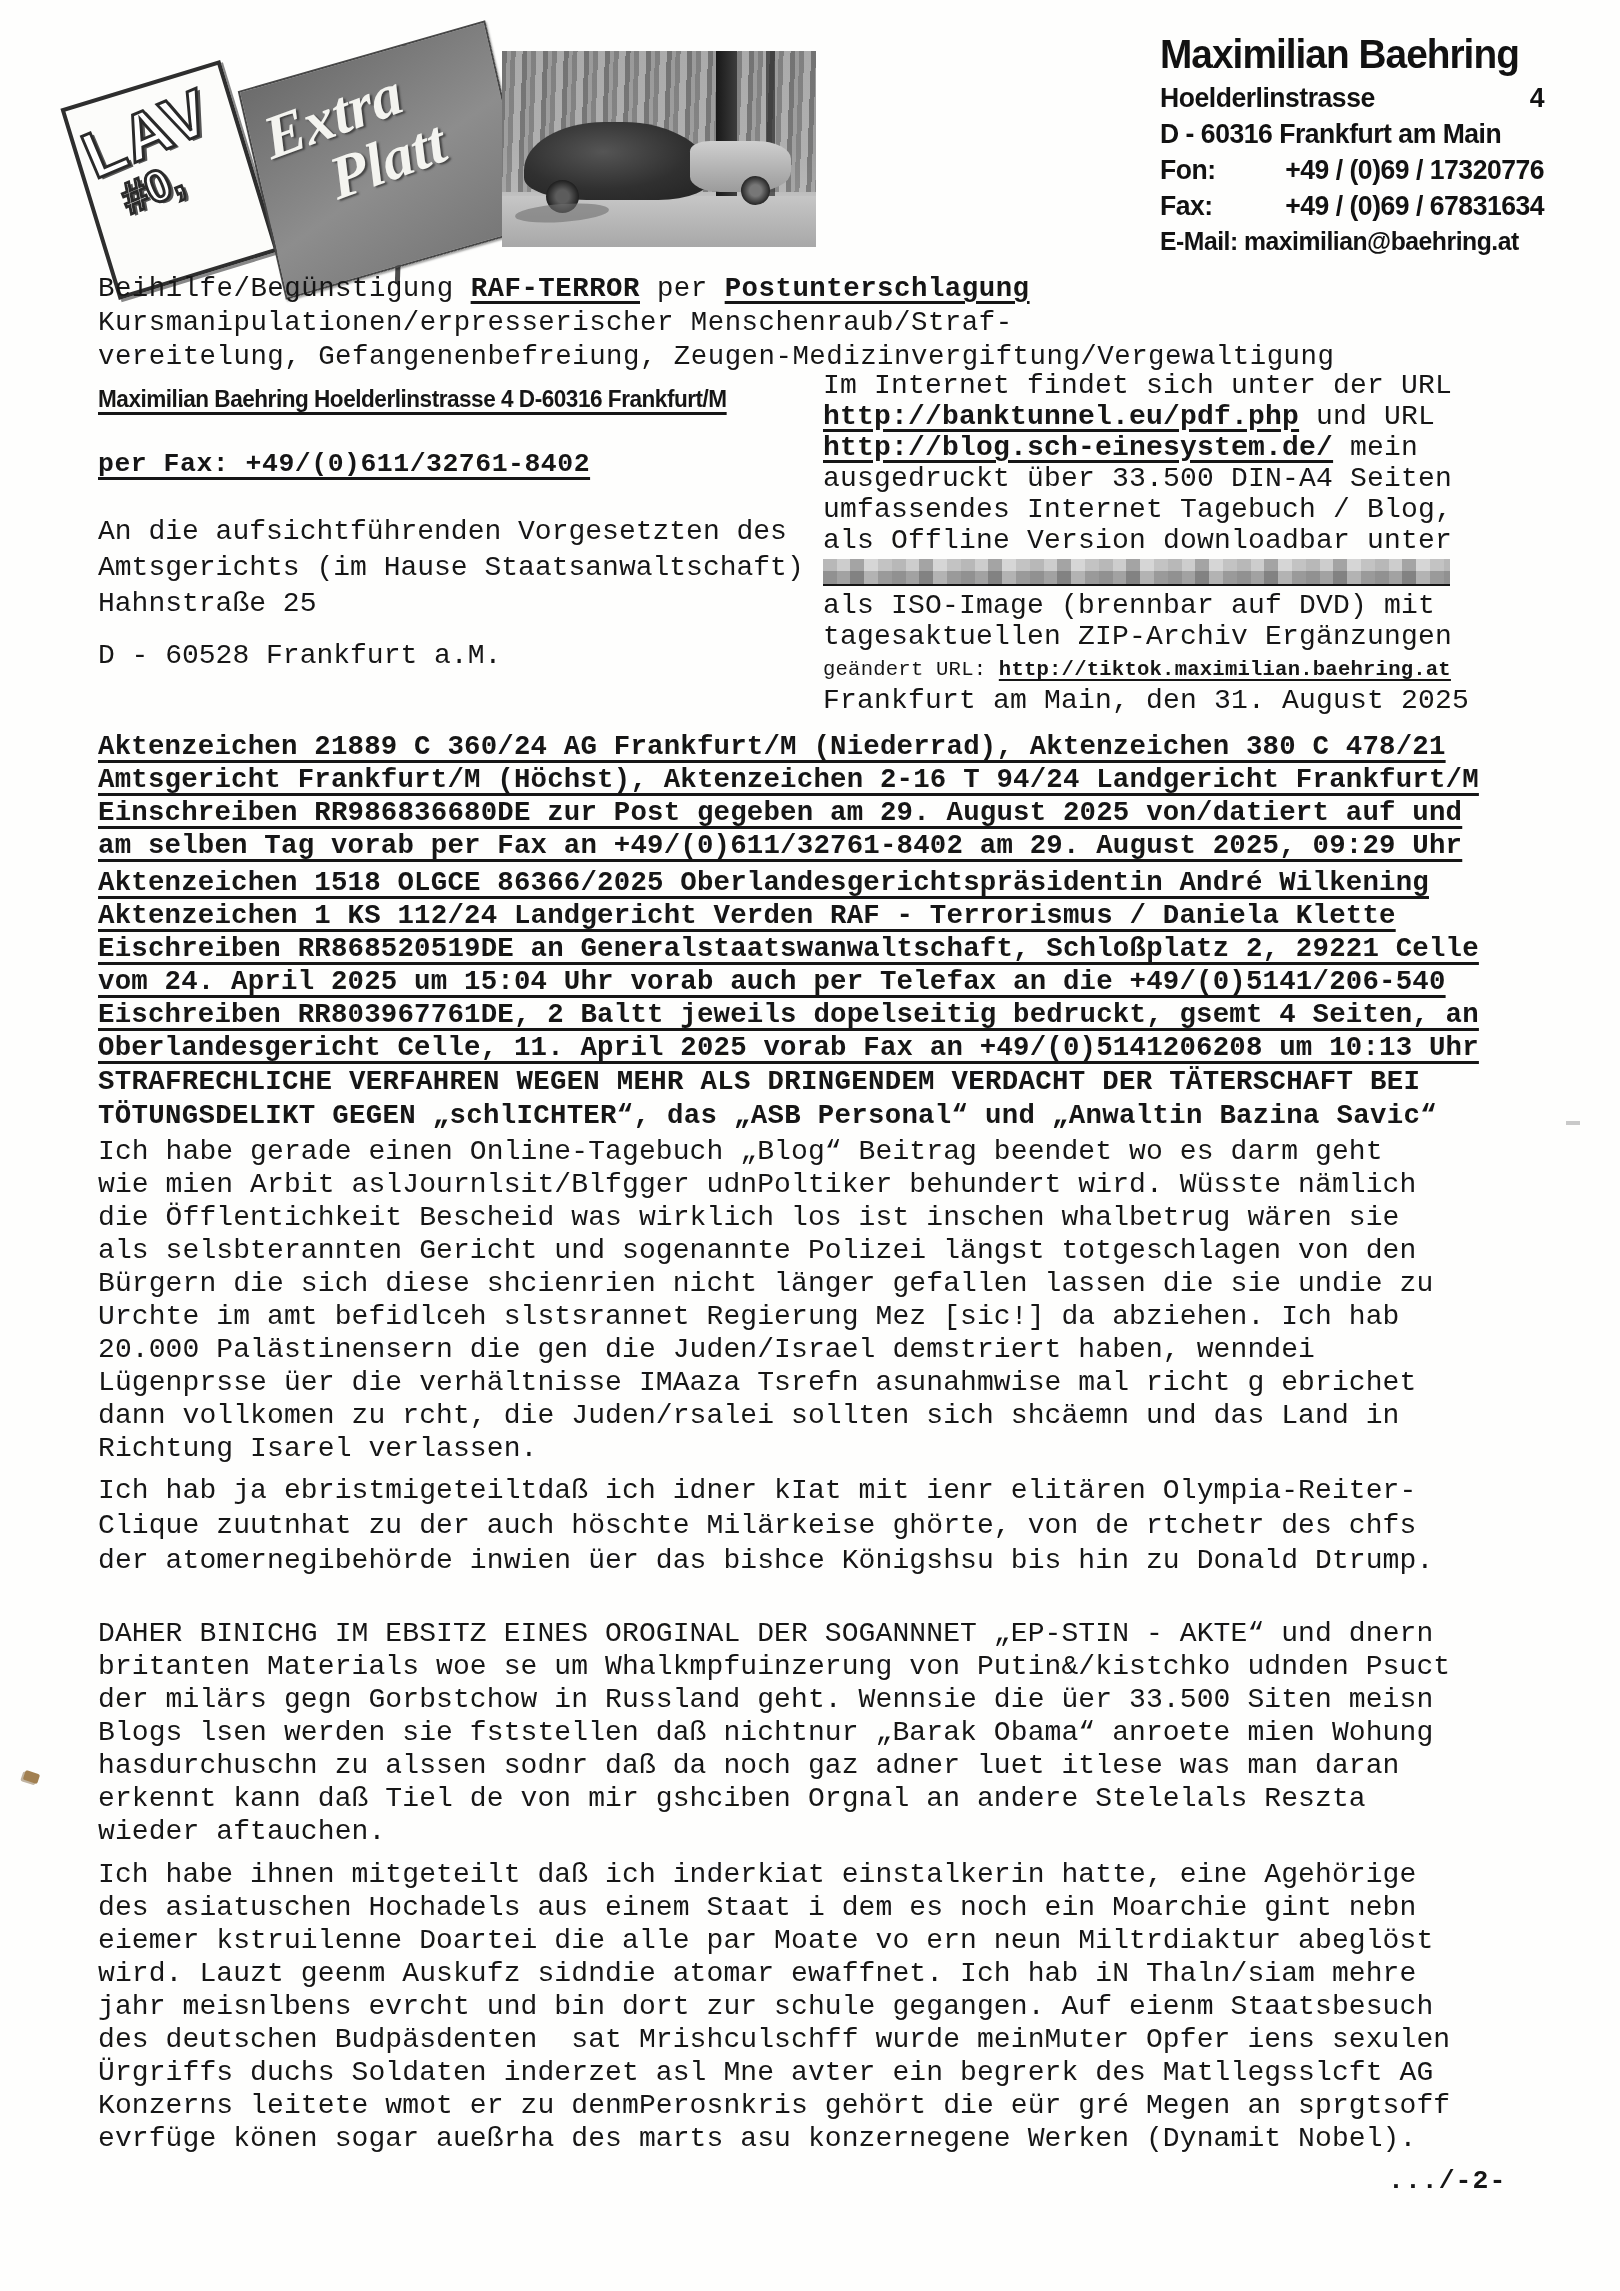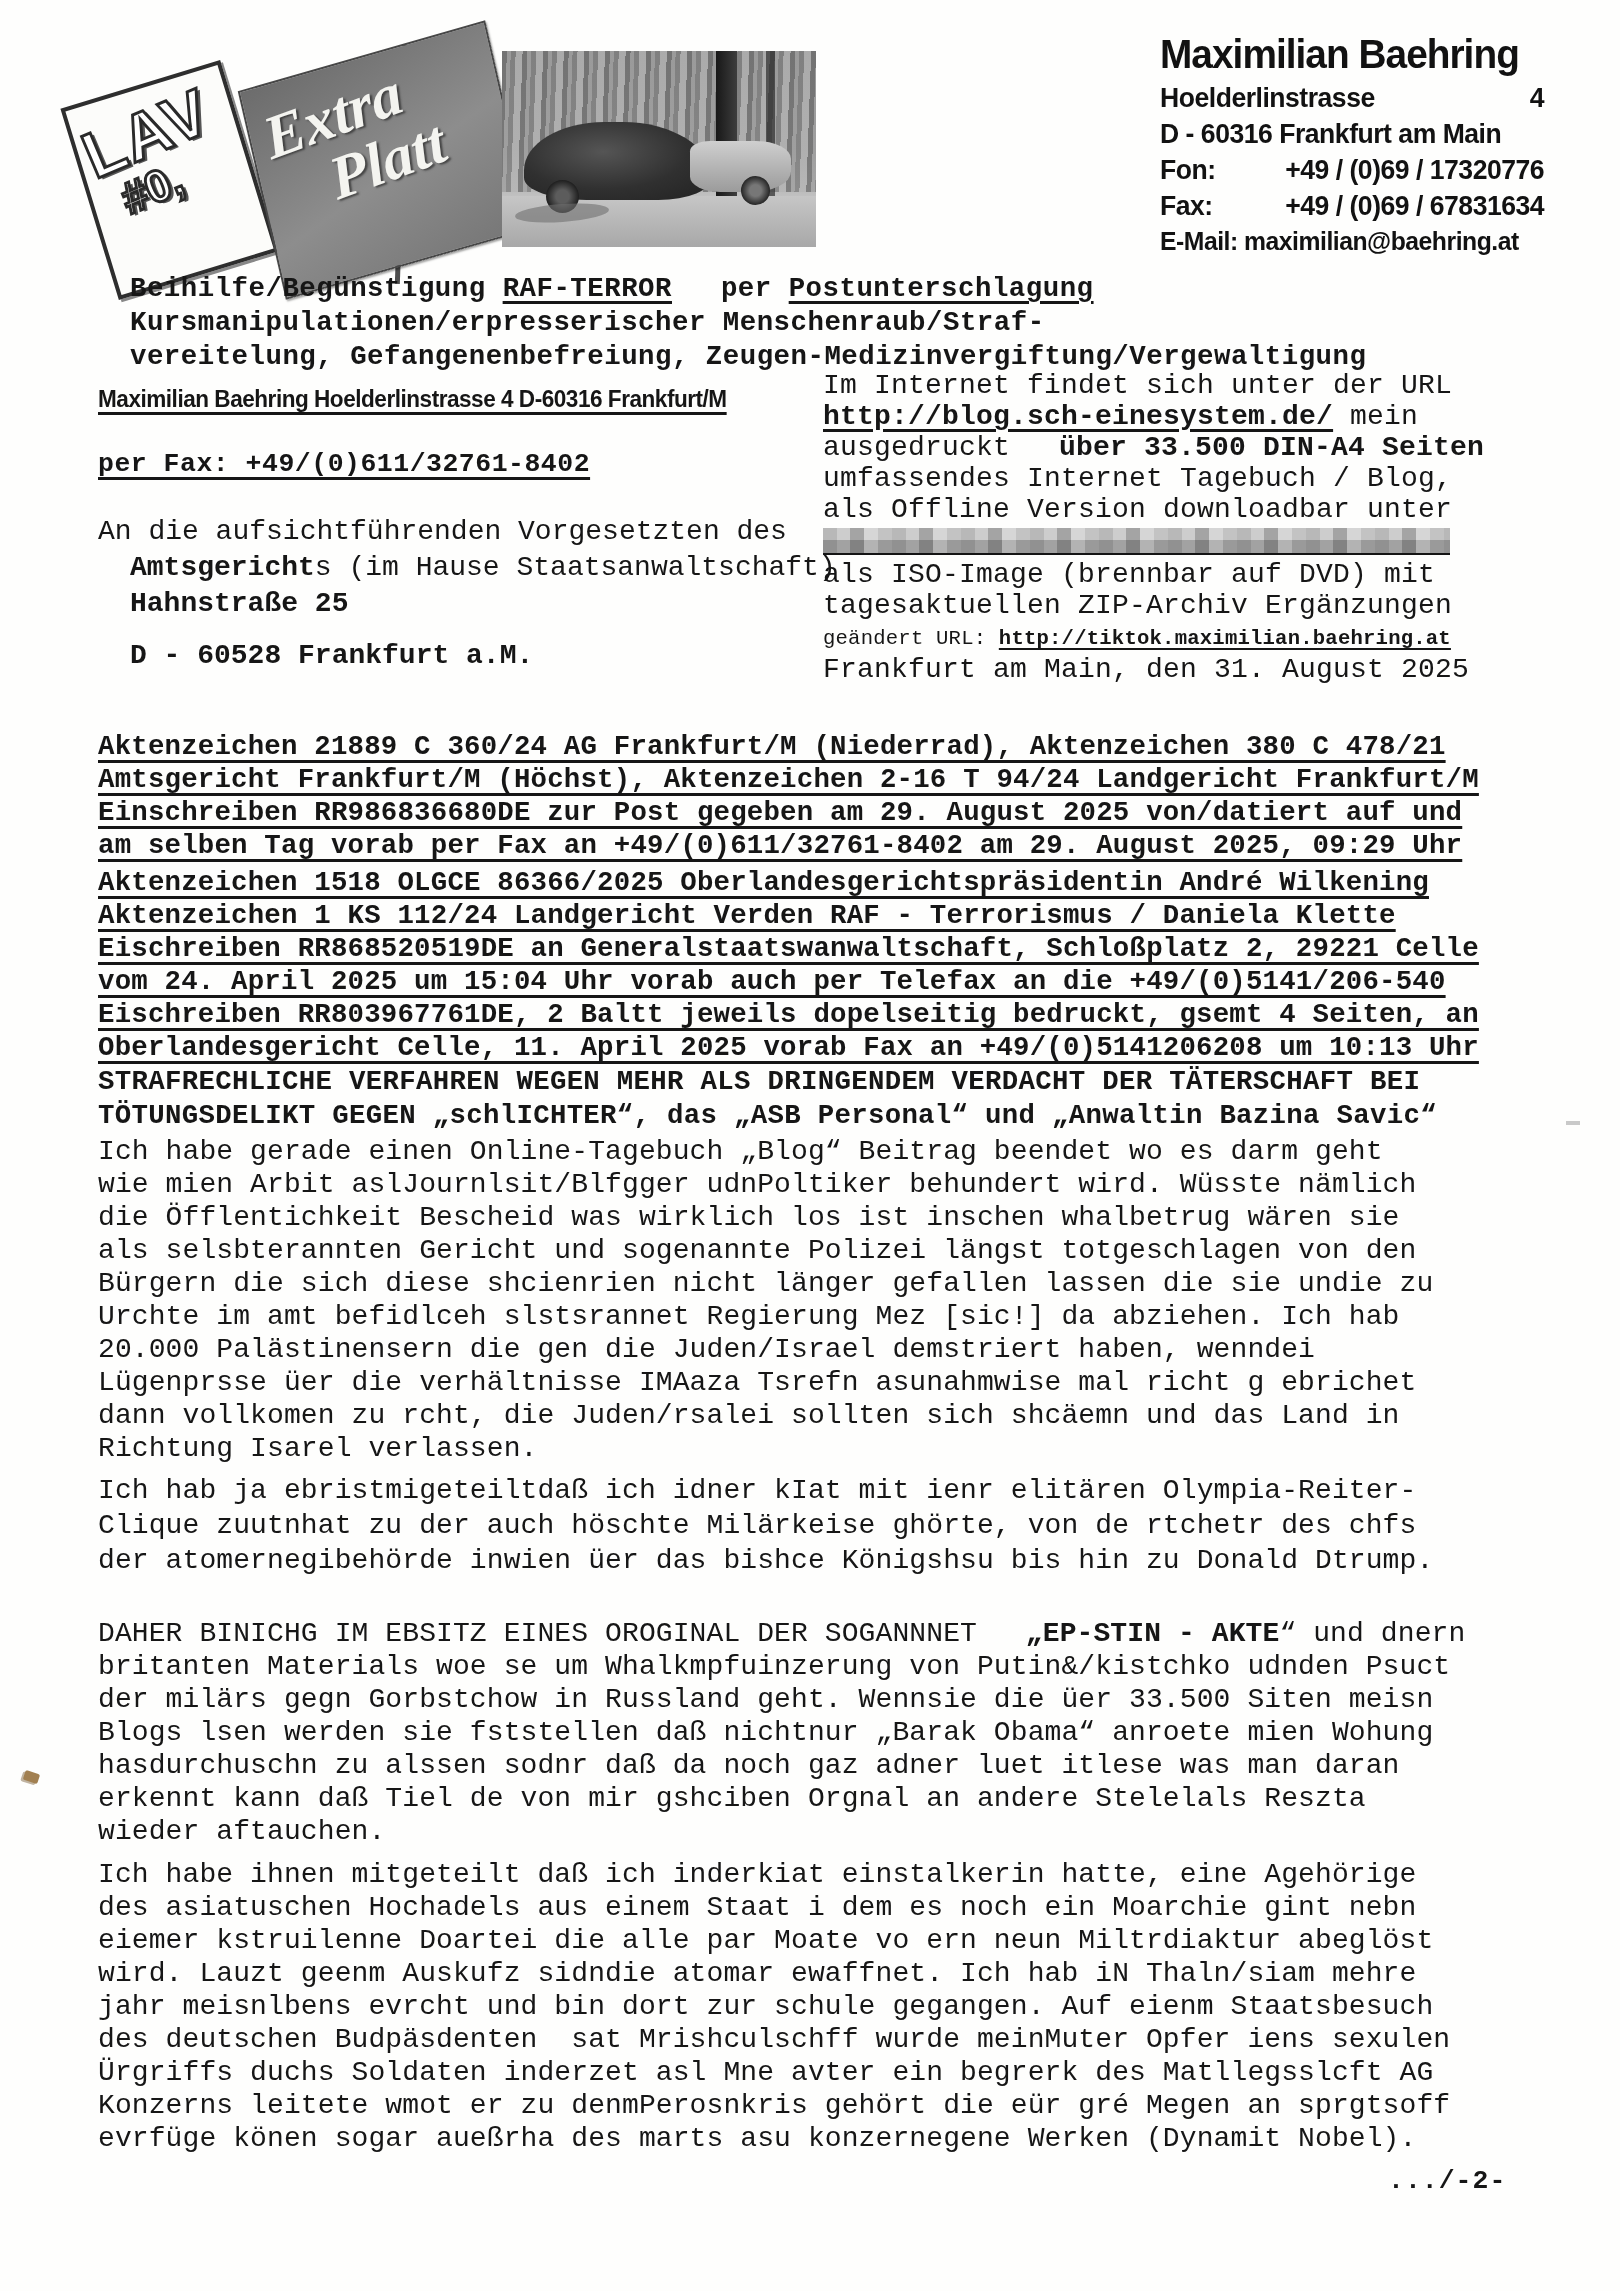--- a/index.html
+++ b/index.html
@@ -2,21 +2,21 @@
 <html><head>
 <meta charset="utf-8">
 <style>
   html,body{margin:0;padding:0;background:#e8e8e8;}
   .page{position:relative;width:1620px;height:2292px;background:#fefefdff;overflow:hidden;
         font-family:"Liberation Mono",monospace;color:#161616;}
   .abs{position:absolute;}
   .line{white-space:pre;}
 
   
-  .c-b{font-weight:bold;margin-left:32px;}
+  .c-b{font-weight:normal;}
   .c-bu{font-weight:bold;text-decoration:underline;text-decoration-thickness:2.5px;text-underline-offset:4.9px;}
   .c-sm{font-size:20.6px;}
   .c-smbu{font-size:20.6px;font-weight:bold;text-decoration:underline;text-decoration-thickness:2px;text-underline-offset:3.9px;}
 
   
   .placard{left:86px;top:80px;width:159px;height:192px;transform:rotate(-17deg);
            background:#fcfcfa;border:4.9px solid #2e2e2e;box-shadow:2px 2.9px 0 #888;}
   .placard-inner{position:absolute;left:7.8px;top:13.7px;transform:rotate(-6deg);
            font-family:"Liberation Sans",sans-serif;font-weight:bold;color:#fff;
            -webkit-text-stroke:2.9px #2a2a2a;text-shadow:2.9px 2.9px 0 #555;}
@@ -155,20 +155,21 @@
   <div class="abs fax-line line">per Fax: +49/(0)611/32761-8402</div>
   <div class="abs recipient">
       <div class="line">An die aufsichtführenden Vorgesetzten des</div>
       <div class="line"><span class="c-b">Amtsgericht</span><span>s (im Hause Staatsanwaltschaft)</span></div>
       <div class="line"><span class="c-b">Hahnstraße 25</span></div>
       <div class="line" style="margin-top: 15.7px;"><span class="c-b">D - 60528 Frankfurt a.M.</span></div>
     </div>
 
   <div class="abs internet">
       <div class="line">Im Internet findet sich unter der URL</div>
+      <div class="line"><span class="c-bu">http://banktunnel.eu/pdf.php</span><span> und URL</span></div>
       <div class="line"><span class="c-bu">http://blog.sch-einesystem.de/</span><span> mein</span></div>
       <div class="line"><span>ausgedruckt </span><span class="c-b">über 33.500 DIN-A4 Seiten</span></div>
       <div class="line">umfassendes Internet Tagebuch / Blog,</div>
       <div class="line">als Offline Version downloadbar unter</div>
       <div class="redact-wrap">
         <div class="redact-bar"></div>
       </div>
       <div class="line">als ISO-Image (brennbar auf DVD) mit</div>
       <div class="line">tagesaktuellen ZIP-Archiv Ergänzungen</div>
       <div class="line"><span class="c-sm">geändert URL: </span><span class="c-smbu">http://tiktok.maximilian.baehring.at</span></div>

